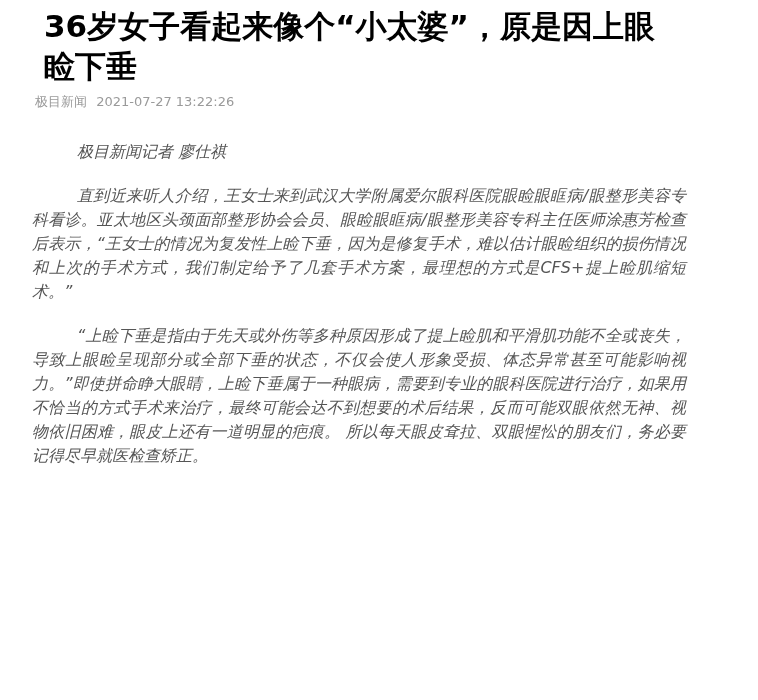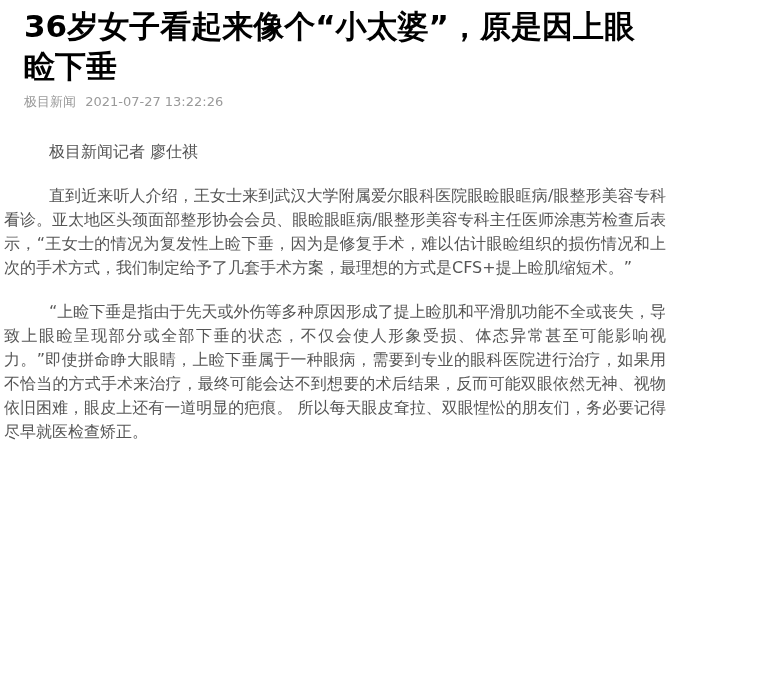--- a/index.html
+++ b/index.html
@@ -7,41 +7,43 @@
     padding: 0;
     background: var(--background, #ffffff);
     font-family: "DejaVu Sans", sans-serif;
   }
   .page {
     position: relative;
     width: 670px;
     height: 700px;
     overflow: hidden;
     background: var(--background, #ffffff);
+    padding-left: 20px;
   }
   .title {
     margin: 0;
     padding: 6px 24px 0 24px;
     font-size: 31px;
     line-height: 40px;
     font-weight: bold;
     color: var(--title, #000000);
     letter-spacing: 0;
   }
   .byline {
-    margin: 8px 24px 0 24px;
+    margin: 8px 24px 0 15px;
     font-size: 13px;
     line-height: 16px;
     color: var(--byline, #9a9a9a);
   }
   .byline .timestamp {
     margin-left: 5px;
   }
   .article-body {
-    margin: 30px 4px 0 4px;
+    margin: 30px 4px 0 12px;
+    font-style: italic;
   }
   .para {
     margin: 0 0 20px 0;
     font-size: 16px;
     line-height: 24px;
     color: var(--body, #555555);
     text-indent: 45px;
     text-align: justify;
     word-break: break-all;
   }

